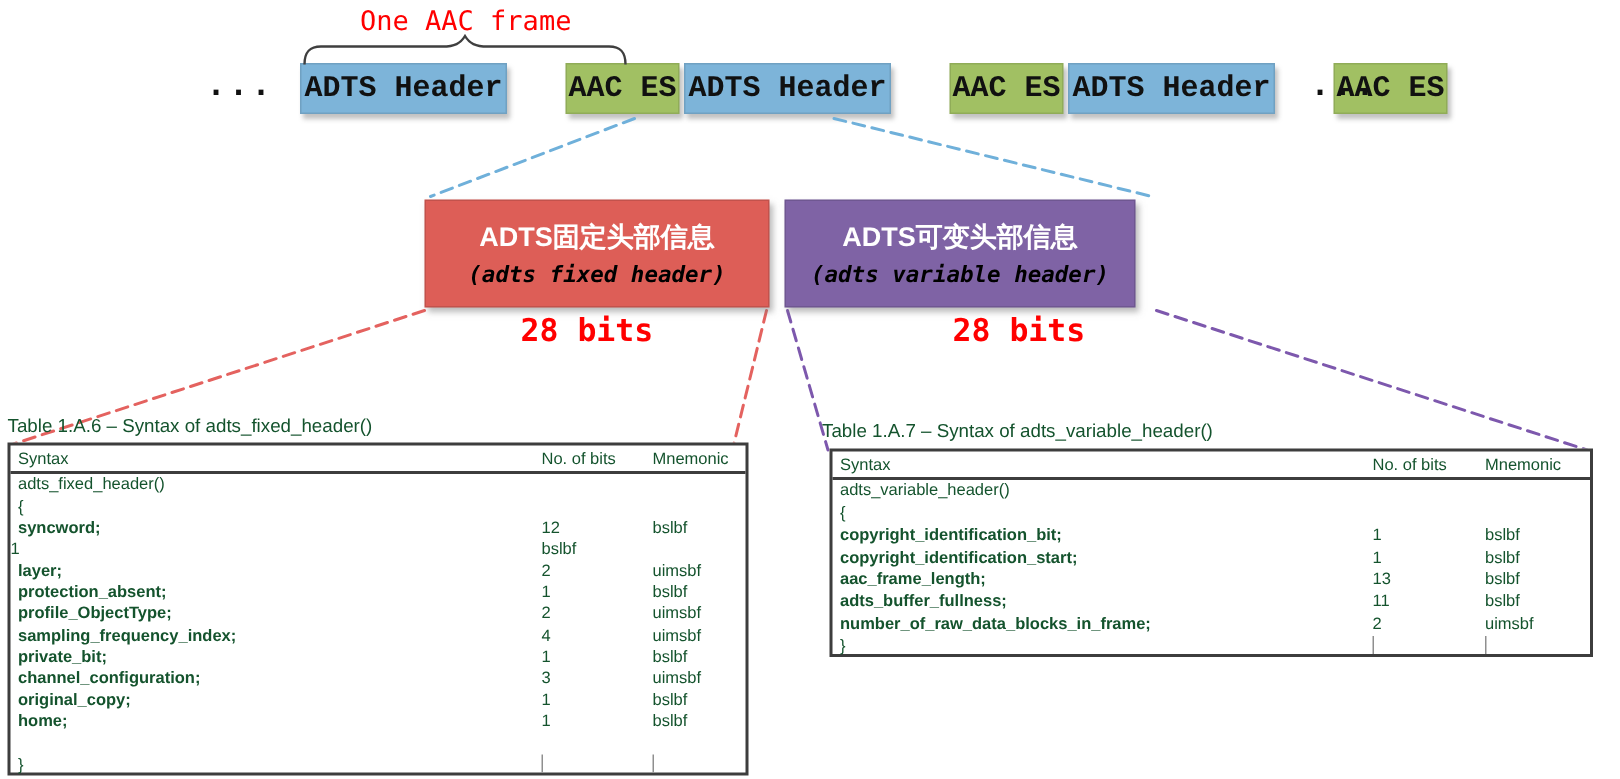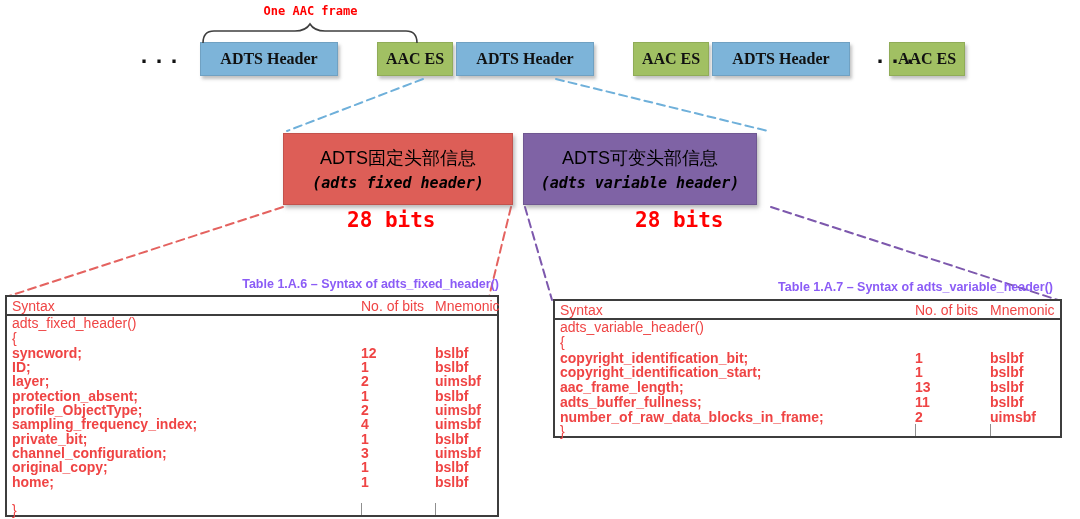--- a/index.html
+++ b/index.html
@@ -5,87 +5,87 @@
   html,body { margin:0; padding:0; background:#ffffff; }
   .canvas {
     position:relative; width:1080px; height:519px; background:#ffffff;
     font-family:"Liberation Sans", sans-serif; overflow:hidden;
   }
 
   
   .seg-row { position:absolute; left:200px; top:42px; display:flex; gap:3px; }
   .seg {
     height:34px; display:flex; align-items:center; justify-content:center;
-    font-family:Liberation Serif, serif; font-weight:bold; font-size:16px;
+    font-family:Liberation Mono, monospace; font-weight:bold; font-size:20px;
     color:#111; box-shadow:2px 3px 3px rgba(120,120,120,0.45);
     border:1px solid rgba(0,0,0,0.10); box-sizing:border-box;
   }
   .seg.adts { width:138px; background:var(--box-blue); }
   .seg.aac  { width:76px;  background:var(--box-green);margin-left:36px; }
 
   .ellipsis {
     position:absolute; font-family:"DejaVu Sans Mono", monospace;
     font-weight:bold; font-size:20px; letter-spacing:3px; color:#111;
   }
   #ellipsis-left  { left:138px; top:44px; }
   #ellipsis-right { left:874px; top:44px; }
 
   .brace-label {
     position:absolute; left:203px; top:4px; width:215px; text-align:center;
     color:var(--accent-red); font-family:"DejaVu Sans Mono", monospace;
-    font-weight:bold; font-size:12px;
+    font-weight:normal; font-size:18px;
   }
 
   
   .hdr-box {
     position:absolute; top:133px; height:72px; display:flex; flex-direction:column;
     align-items:center; justify-content:center;
     box-shadow:2px 3px 4px rgba(120,120,120,0.5);
     border:1px solid rgba(0,0,0,0.12); box-sizing:border-box;
   }
   #fixed-box { left:283px; width:230px; background:var(--box-red); }
   #var-box   { left:523px; width:234px; background:var(--box-purple); }
   .hdr-box .cn {
-    font-weight:normal; font-size:18px; color:#000000;
+    font-weight:bold; font-size:18px; color:#ffffff;
     font-family:"Liberation Sans","DejaVu Sans",sans-serif;
   }
   .hdr-box .en {
     margin-top:4px; font-family:"DejaVu Sans Mono", monospace;
     font-weight:bold; font-size:15px; color:#000; white-space:nowrap;font-style:italic;
   }
 
   .bits {
     position:absolute; top:208px; color:var(--accent-red);
     font-family:"DejaVu Sans Mono", monospace; font-weight:bold; font-size:21px;
   }
   #bits-fixed { left:347px; }
   #bits-var   { left:635px; }
 
   
-  .tbl-title { position:absolute; font-weight:bold; font-size:12.5px; color:#8b5cf6; text-align:right; }
+  .tbl-title { position:absolute; font-weight:normal; font-size:12.5px; color:#14532d; text-align:left; }
   #tbl-title-fixed { left:5px;   top:277px; width:494px; }
   #tbl-title-var   { left:548px; top:280px; width:505px; }
 
   .tbl {
     position:absolute; border:2px solid #3d3d3d; background:#fff;
-    font-size:14px; color:#ef4444; box-sizing:border-box;
+    font-size:11px; color:#14532d; box-sizing:border-box;
   }
   #tbl-fixed { left:5px;   top:295px; width:494px; height:222px; }
   #tbl-var   { left:553px; top:299px; width:509px; height:139px; }
 
   .tbl-head { display:grid; height:17px; align-items:center; border-bottom:2px solid #3d3d3d; }
   #tbl-fixed .tbl-head, #tbl-fixed .t-row { grid-template-columns:354px 74px auto; }
   #tbl-var .tbl-head,   #tbl-var .t-row   { grid-template-columns:360px 75px auto; }
   .t-row { display:grid; align-items:center; }
   #tbl-fixed .t-row { height:14.35px; }
   #tbl-var .t-row   { height:14.75px; }
   .c-syntax { padding-left:5px; white-space:nowrap; overflow:hidden; }
   .c-bits, .c-mnem { white-space:nowrap; }
   .t-row.field .c-syntax { font-weight:bold; }
-  .t-row.field .c-bits, .t-row.field .c-mnem { font-weight:bold; }
+  .t-row.field .c-bits, .t-row.field .c-mnem { font-weight:normal; }
   .tick { position:absolute; bottom:0; width:1px; height:12px; background:#8f8f8f; }
 
   
   .overlay { position:absolute; left:0; top:0; pointer-events:none; }
   .dash-blue   { stroke:var(--dash-blue);   stroke-width:2;   fill:none; stroke-dasharray:8 5; stroke-linecap:round; }
   .dash-red    { stroke:var(--dash-red);    stroke-width:2;   fill:none; stroke-dasharray:8 5; stroke-linecap:round; }
   .dash-purple { stroke:var(--dash-purple); stroke-width:2;   fill:none; stroke-dasharray:8 5; stroke-linecap:round; }
   .brace-path  { stroke:#3f3f3f; stroke-width:1.6; fill:none; }
 </style>
 </head>
@@ -143,21 +143,20 @@
         <div class="c-syntax">{</div>
         <div class="c-bits"></div>
         <div class="c-mnem"></div>
       </div>
       <div class="t-row field">
         <div class="c-syntax">syncword;</div>
         <div class="c-bits">12</div>
         <div class="c-mnem">bslbf</div>
       </div>
       <div class="t-row field">
-        <div class="c-syntax">ID;</div>
         <div class="c-bits">1</div>
         <div class="c-mnem">bslbf</div>
       </div>
       <div class="t-row field">
         <div class="c-syntax">layer;</div>
         <div class="c-bits">2</div>
         <div class="c-mnem">uimsbf</div>
       </div>
       <div class="t-row field">
         <div class="c-syntax">protection_absent;</div>

